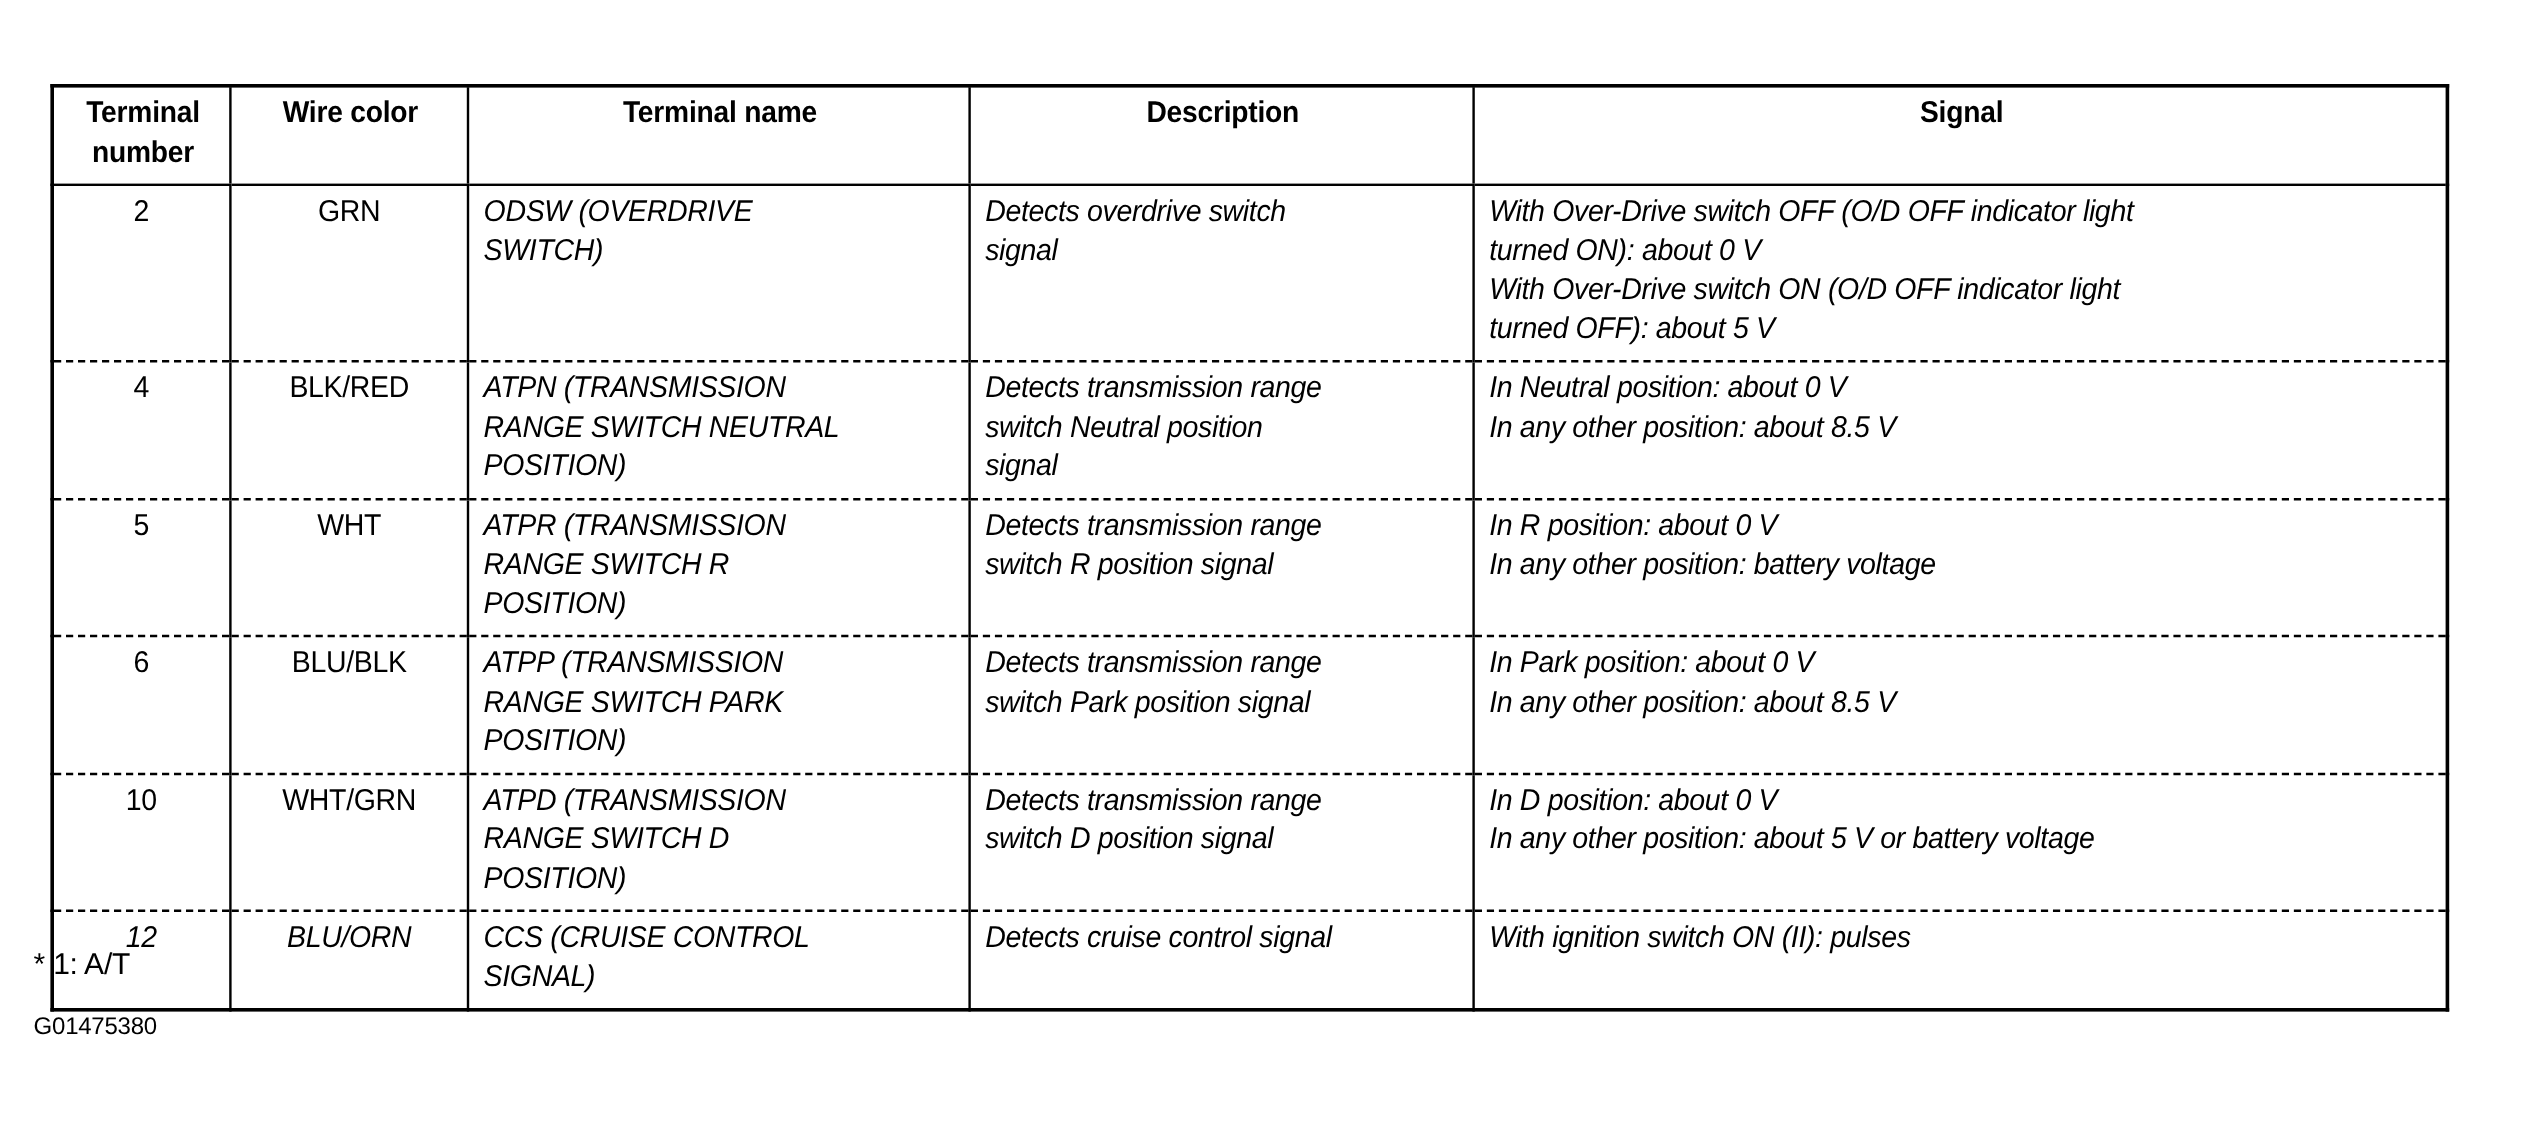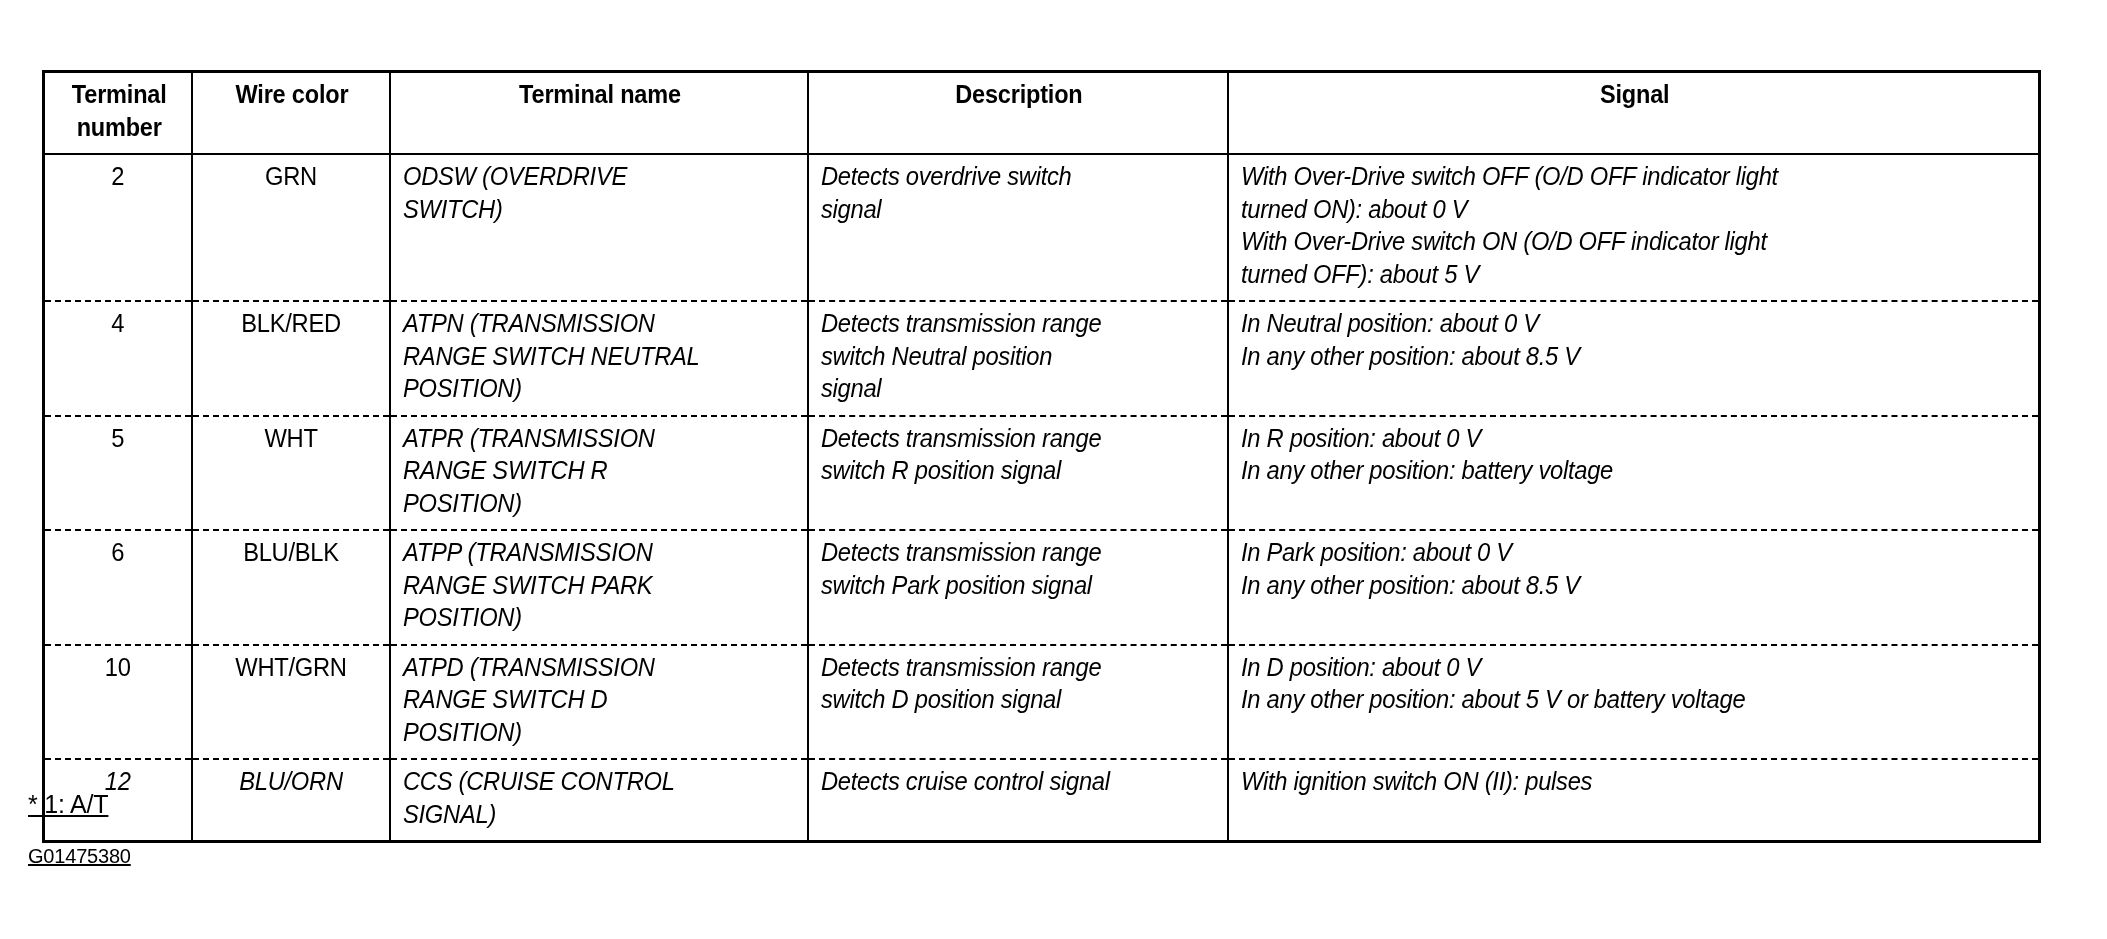--- a/index.html
+++ b/index.html
@@ -112,21 +112,20 @@
   tbody tr.r5 td { height: 78px; margin-top: 32px;  }
   tbody tr.r6 td { height: 56px; font-style: italic;  }
 
   
   .footnote {
     position: absolute;
     left: 28px;
     font-size: 25px;
     letter-spacing: -0.2px;
     white-space: pre;
-    text-decoration: underline;
   }
   .footnote.fn-at  { top: 790px; }
   .footnote.fn-code{ top: 845px; font-size: 20px; }
 </style>
 </head>
 <body>
 
 <div class="sheet">
 
   <table class="wire-table">

